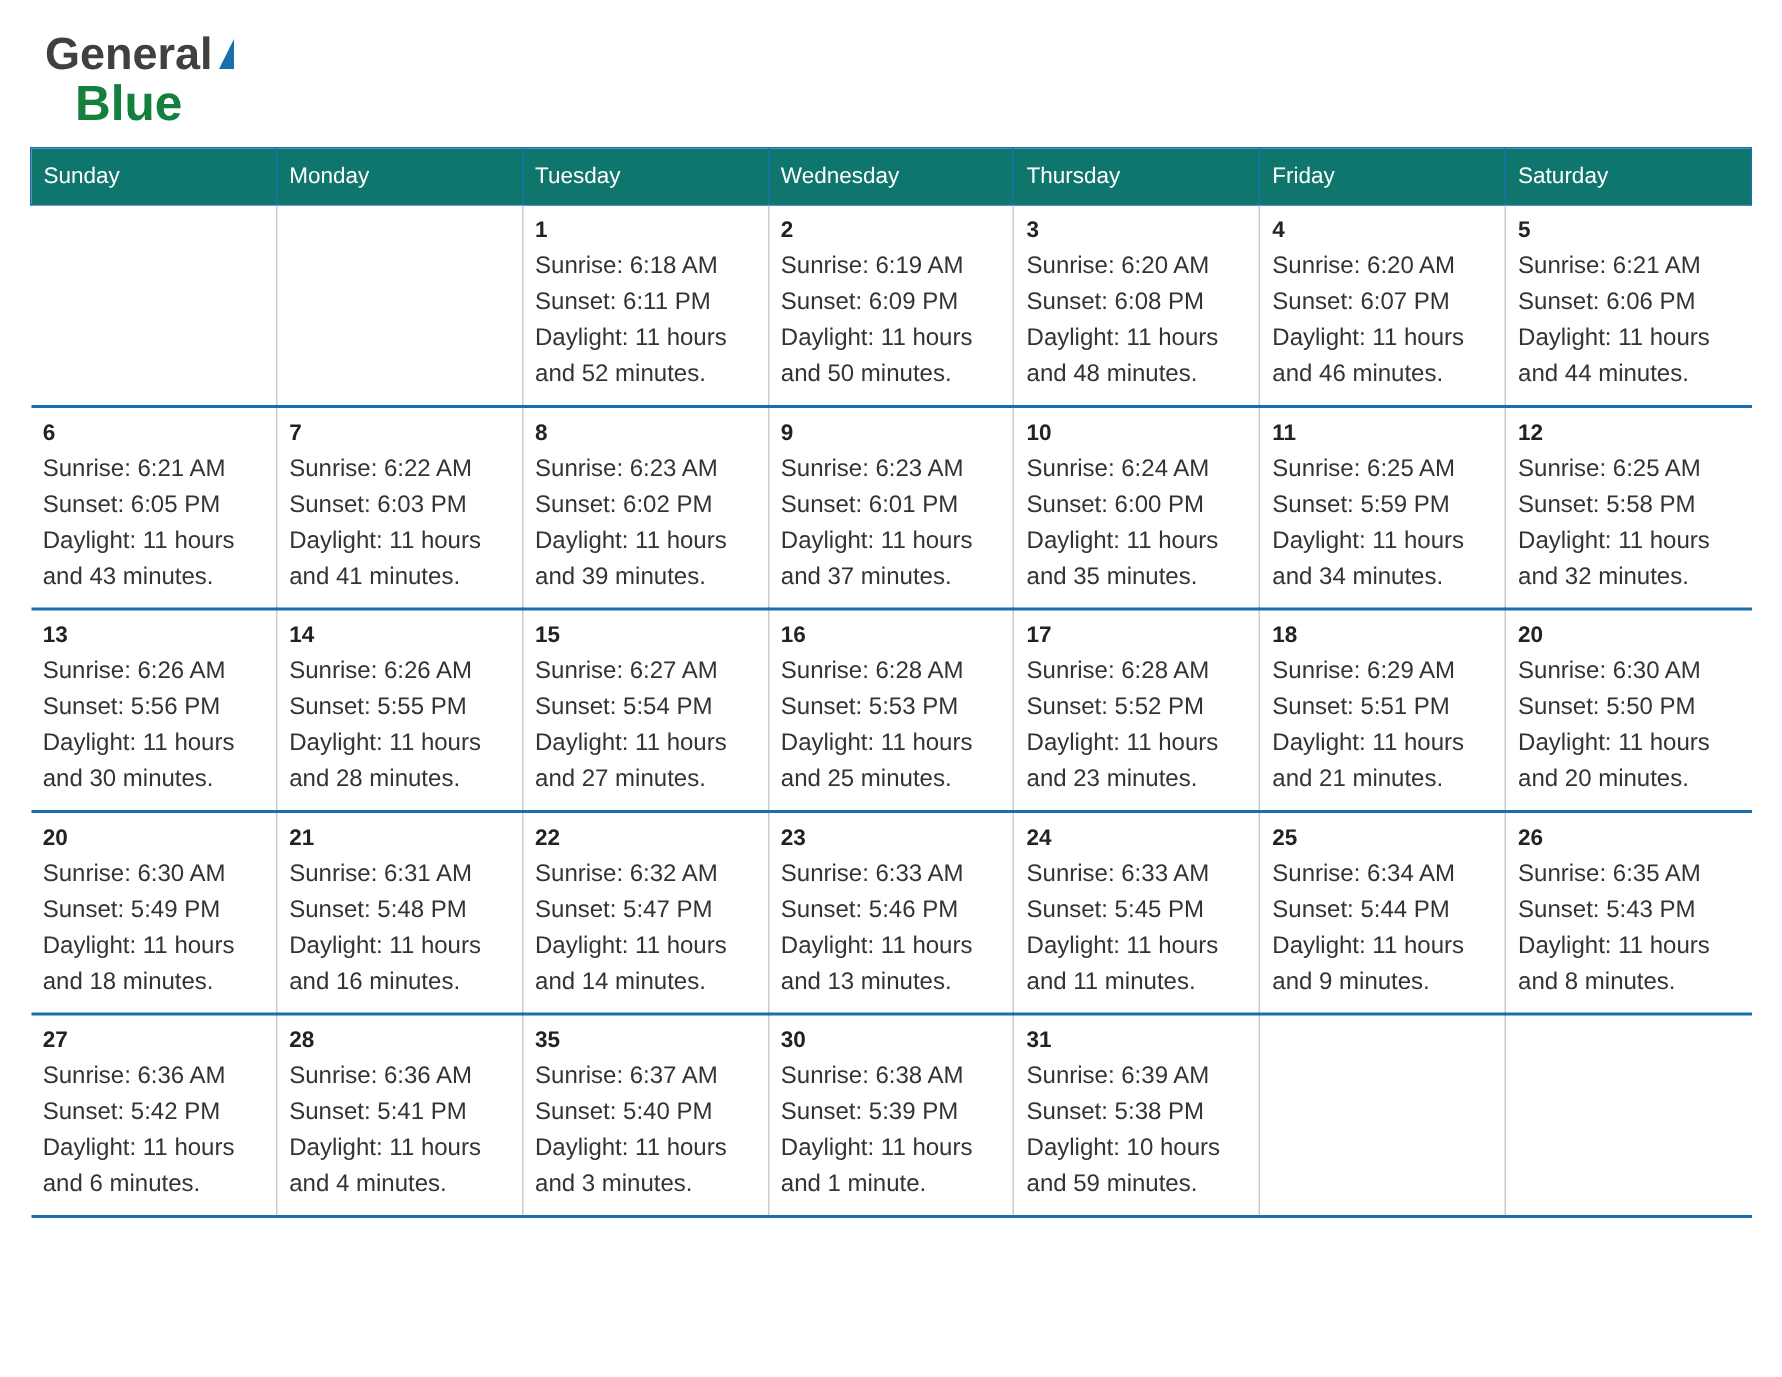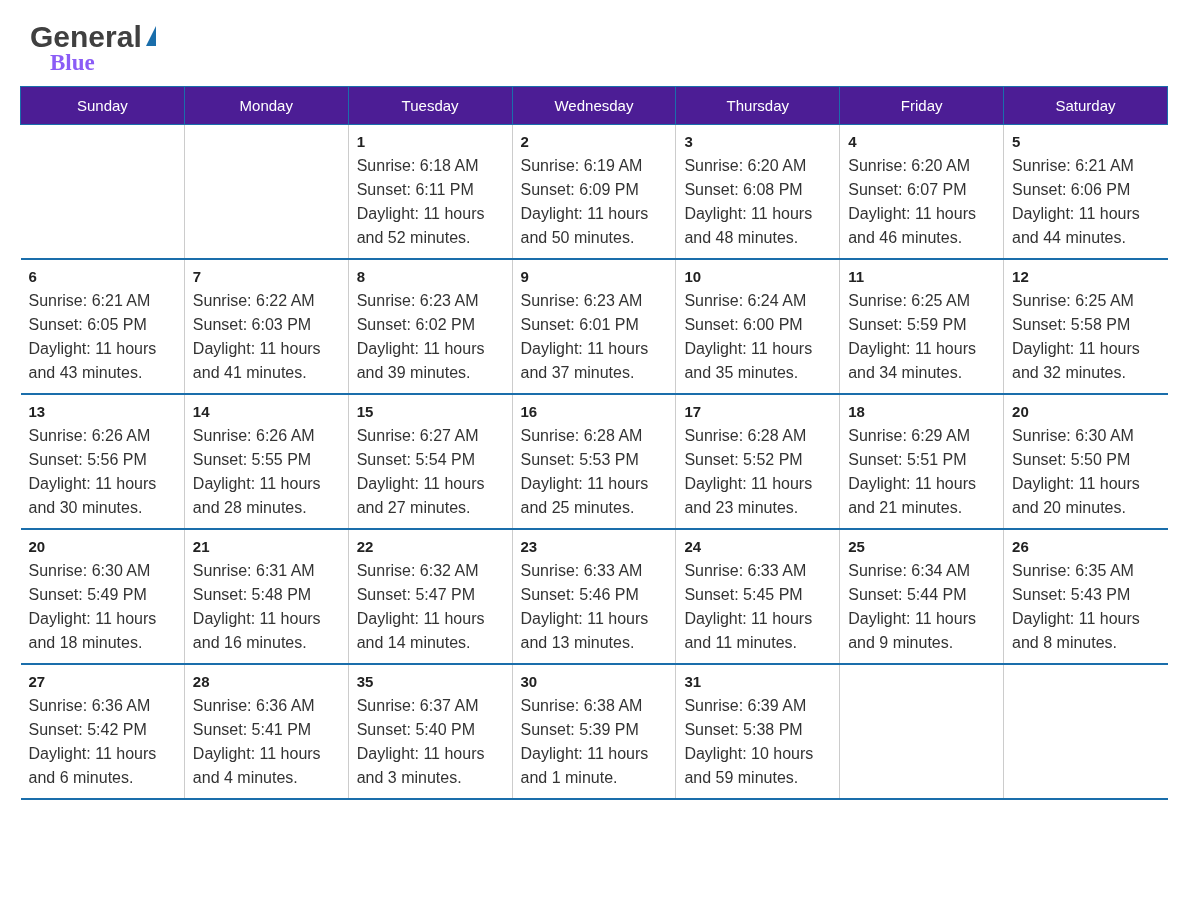--- a/index.html
+++ b/index.html
@@ -36,24 +36,24 @@
       margin-top: 4px;
     }
     .calendar-wrapper {
       padding: 0 20px 20px 20px;
     }
     table {
       width: 100%;
       border-collapse: collapse;
     }
     thead tr th {
-      background-color: #4c1d95;
+      background-color: #0f766e;
       color: #fff;
       padding: 10px 8px;
-      text-align: center;
+      text-align: left;
       font-size: 15px;
       font-weight: normal;
       border: 1px solid #1a6eab;
     }
     tbody tr {
       border-bottom: 2px solid #1a6eab;
     }
     tbody td {
       vertical-align: top;
       padding: 8px 8px;
@@ -92,21 +92,21 @@
 <body>
 
 <div>
   <div class="header">
     <div class="logo">
       <div class="logo-row">
         <span style="font-size:30px;font-weight:bold;color:#404040;">General</span>
         <span style="display:inline-block;width:0;height:0;border-left:10px solid transparent;border-right:0px solid transparent;border-bottom:20px solid #1a6eab;margin-left:4px;margin-bottom:2px;"></span>
       </div>
       <div style="margin-left:20px;margin-top:-4px;">
-        <span style="font-size:23px;font-weight:bold;color:#8b5cf6;font-family:Liberation Serif, serif;">Blue</span>
+        <span style="font-size:33px;font-weight:bold;color:#15803d;">Blue</span>
       </div>
     </div>
   </div>
 
   <div class="calendar-wrapper">
     <table>
       <thead>
         <tr>
           <th>Sunday</th>
           <th>Monday</th>

